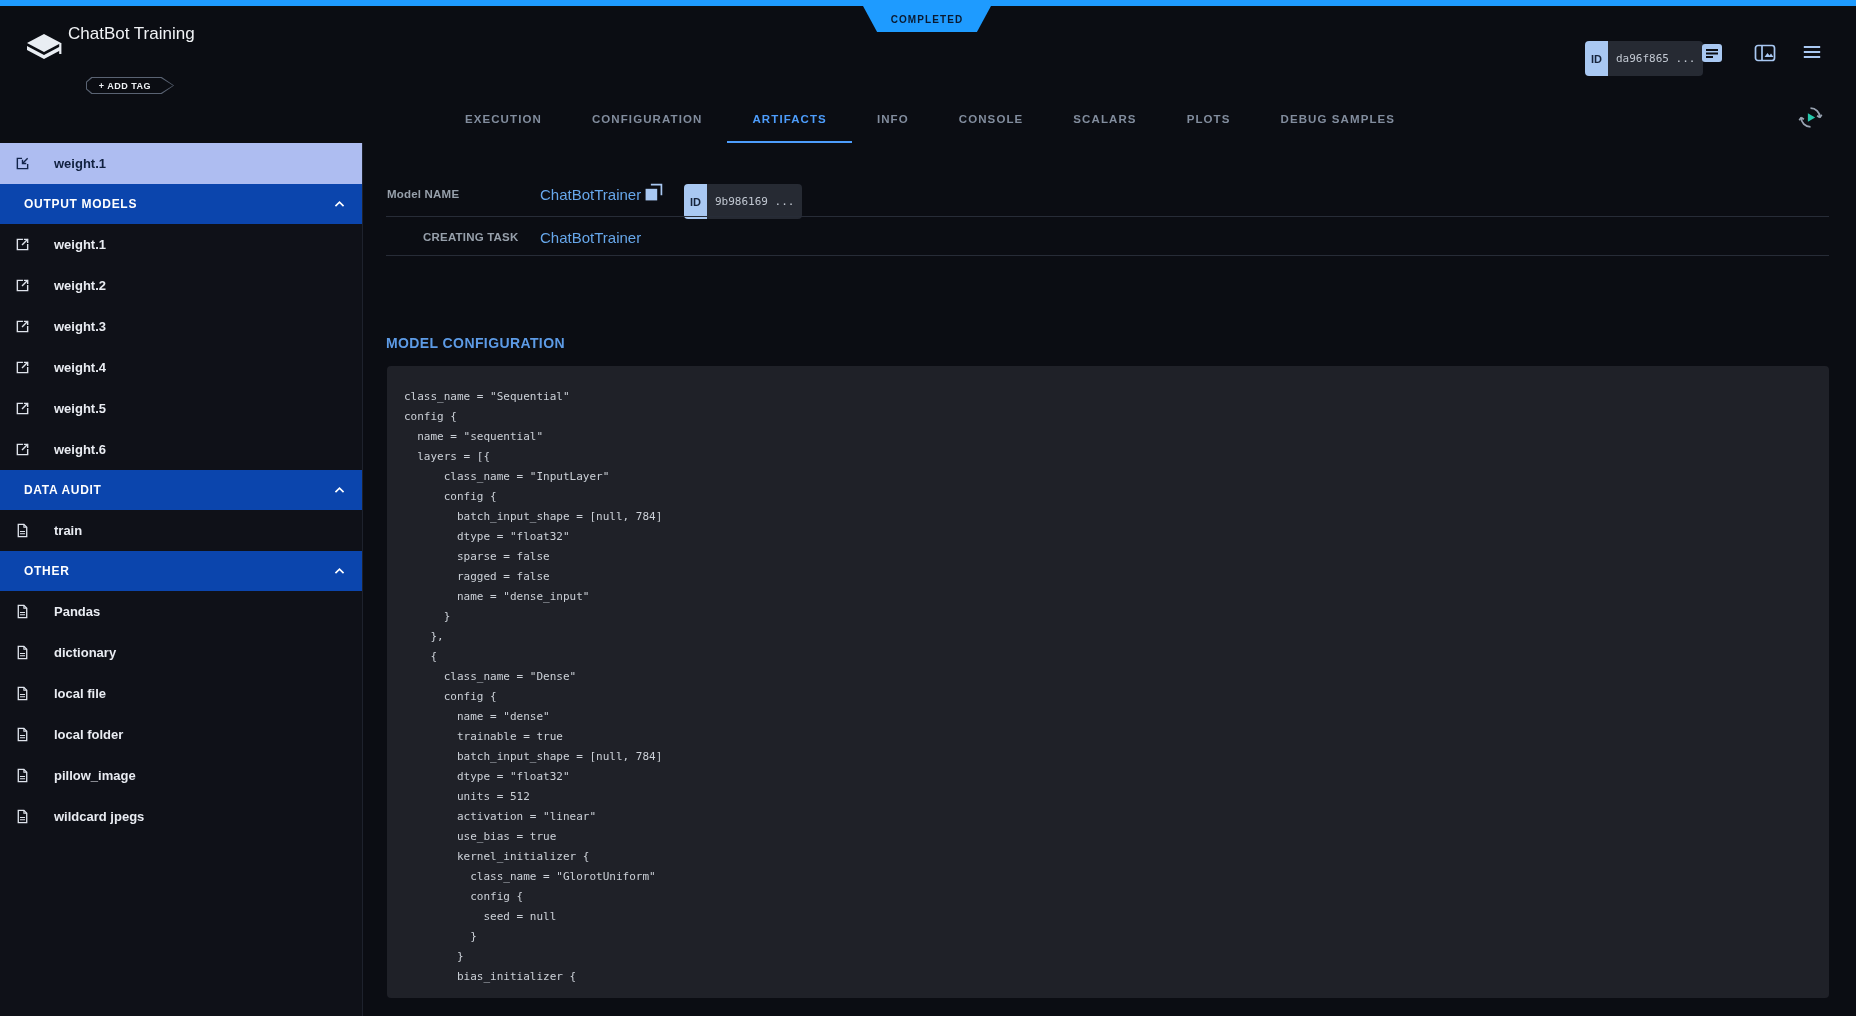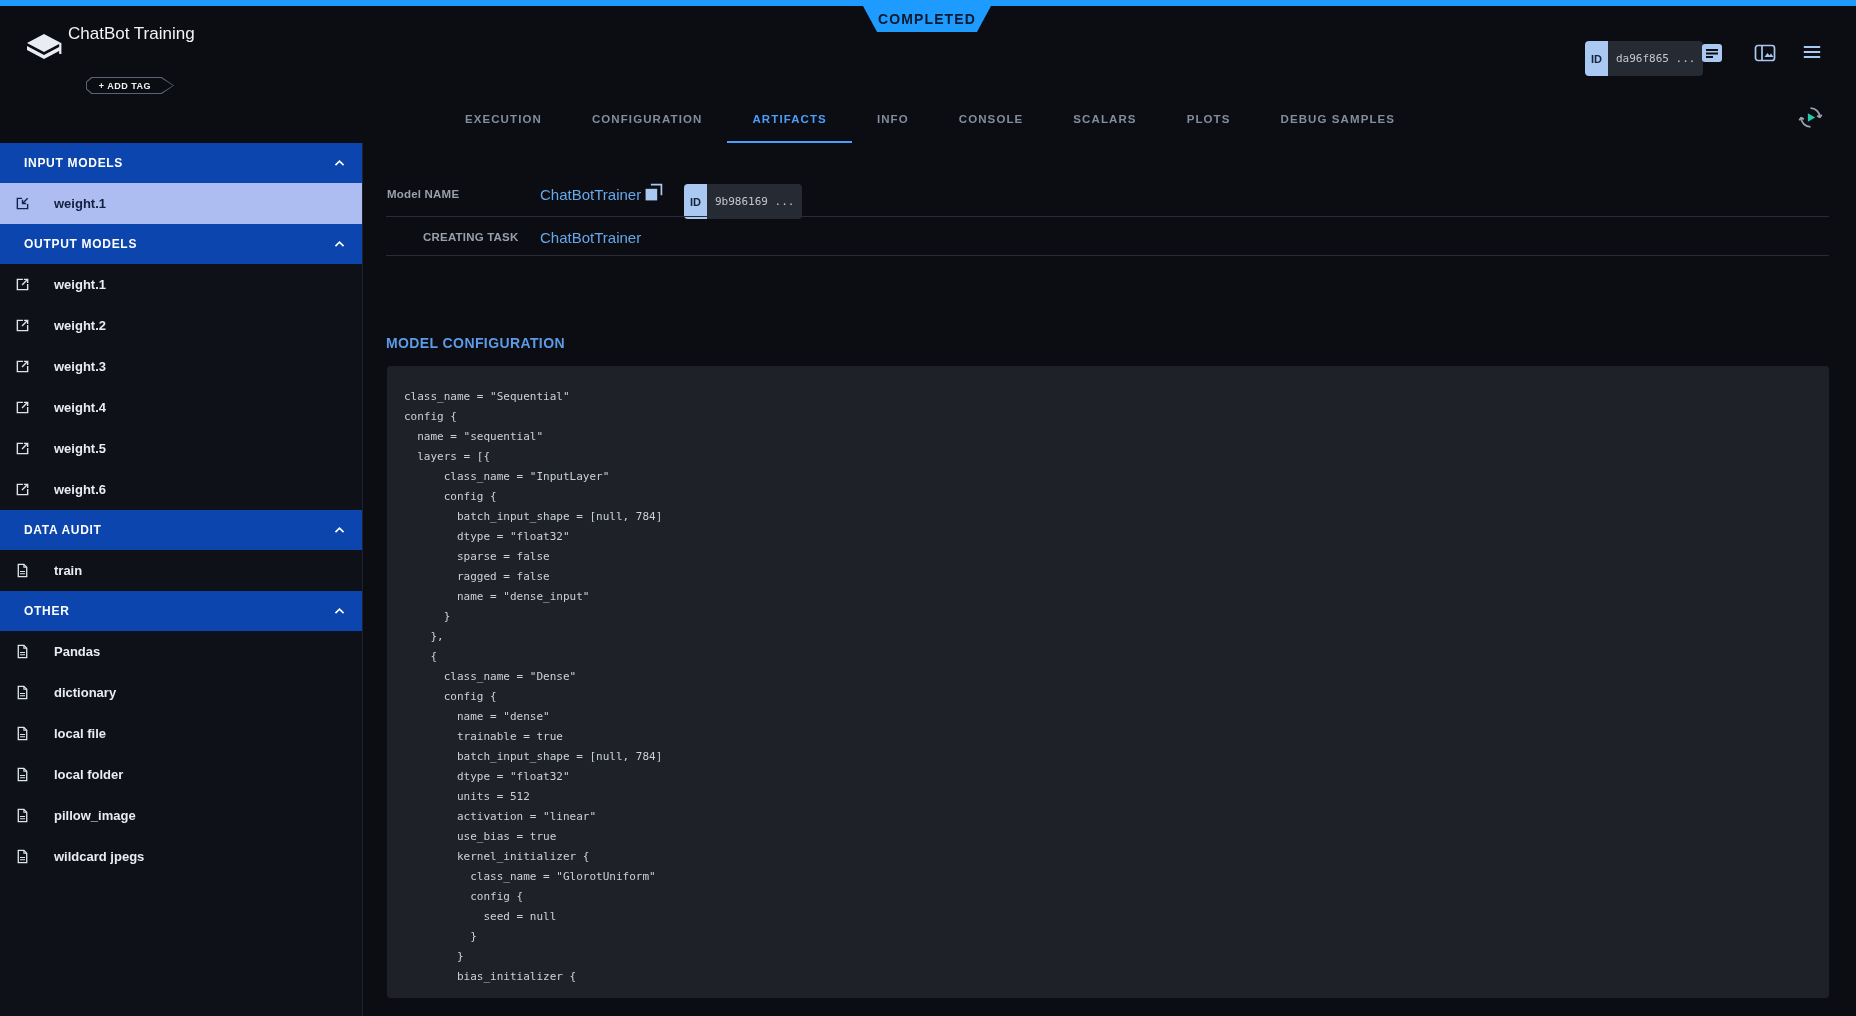--- a/index.html
+++ b/index.html
@@ -2,21 +2,21 @@
 <html><head>
 <meta charset="utf-8">
 <style>
   html,body{margin:0;padding:0;background:#0b0d13;}
   .page{position:relative;width:1856px;height:1016px;background:#0b0d13;overflow:hidden;
         font-family:"Liberation Sans",sans-serif;-webkit-font-smoothing:antialiased;}
 
   
   .top-strip{position:absolute;left:0;top:0;right:0;height:6px;background:#1e9bff;}
   .ribbon{position:absolute;left:863px;top:6px;width:128px;height:26px;background:#1e9bff;
-          clip-path:polygon(0 0,100% 0,89% 100%,11% 100%);color:#0a1a30;font-size:14px;
+          clip-path:polygon(0 0,100% 0,89% 100%,11% 100%);color:#0a1a30;font-size:10px;
           font-weight:700;letter-spacing:1.1px;display:flex;align-items:center;justify-content:center;}
 
   
   .logo{position:absolute;left:25px;top:33px;width:38px;height:30px;color:#e9edf3;}
   .title{position:absolute;left:68px;top:24px;font-size:17px;font-weight:400;color:#f1f3f6;}
   .addtag{position:absolute;left:86px;top:77px;width:88px;height:17px;background:#5a6373;
           clip-path:polygon(6% 0,86% 0,100% 50%,86% 100%,6% 100%,0 72%,0 28%);}
   .addtag-inner{position:absolute;inset:1px;background:#0b0d13;
           clip-path:polygon(6% 0,86% 0,100% 50%,86% 100%,6% 100%,0 72%,0 28%);
           display:flex;align-items:center;justify-content:center;padding-right:10px;box-sizing:border-box;
@@ -168,26 +168,20 @@
     <div class="tab">
         <span>DEBUG SAMPLES</span>
       </div>
   </nav>
   <svg class="refresh">
       <use href="#i-refresh-play"></use>
     </svg>
 
   <aside class="sidebar">
 
-    <div class="sec">
-      <span class="sec-t">INPUT MODELS</span>
-      <svg class="chev">
-          <use href="#i-chev-up"></use>
-        </svg>
-    </div>
     <div class="item selected">
       <svg class="icn">
           <use href="#i-input"></use>
         </svg>
       <span>weight.1</span>
     </div>
 
     <div class="sec">
       <span class="sec-t">OUTPUT MODELS</span>
       <svg class="chev">

